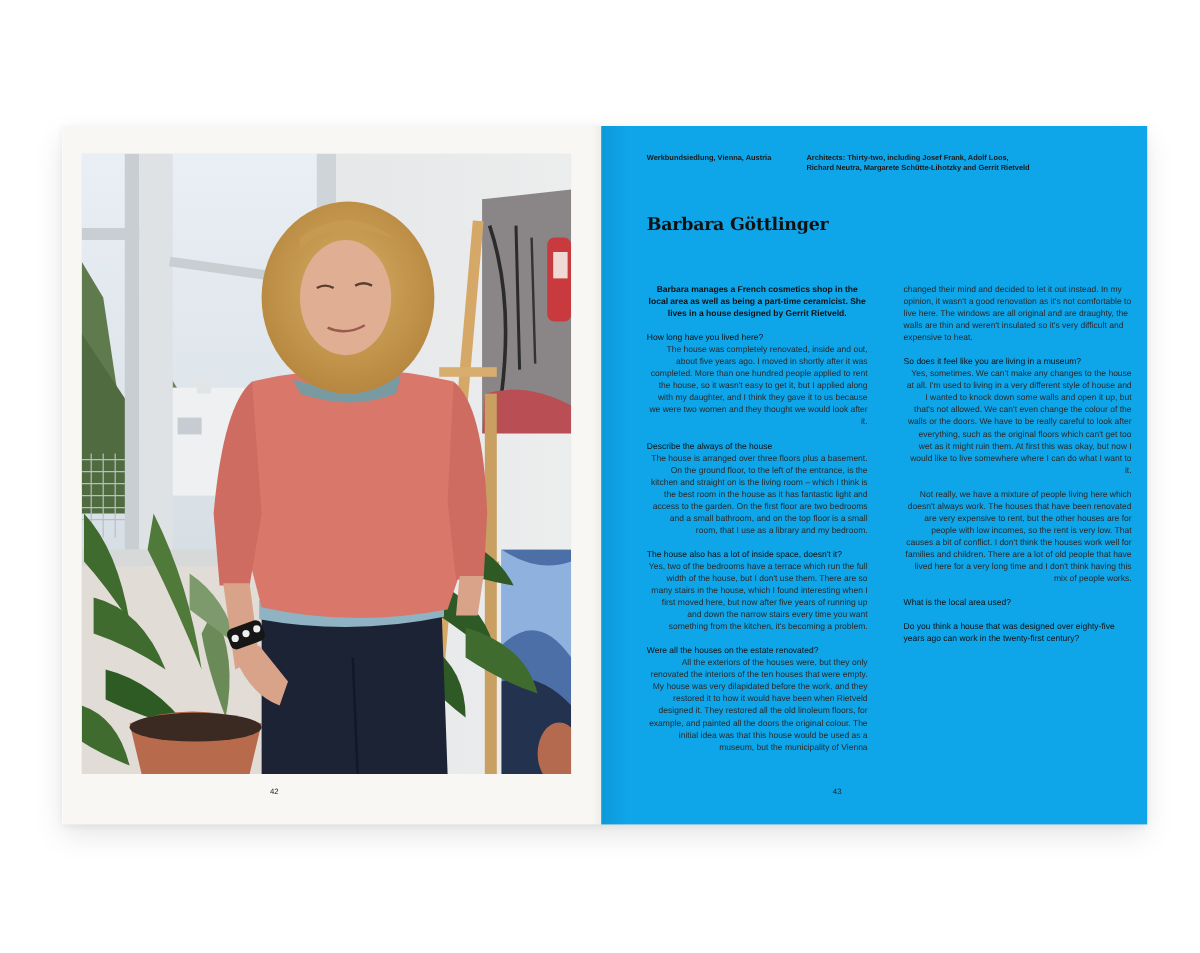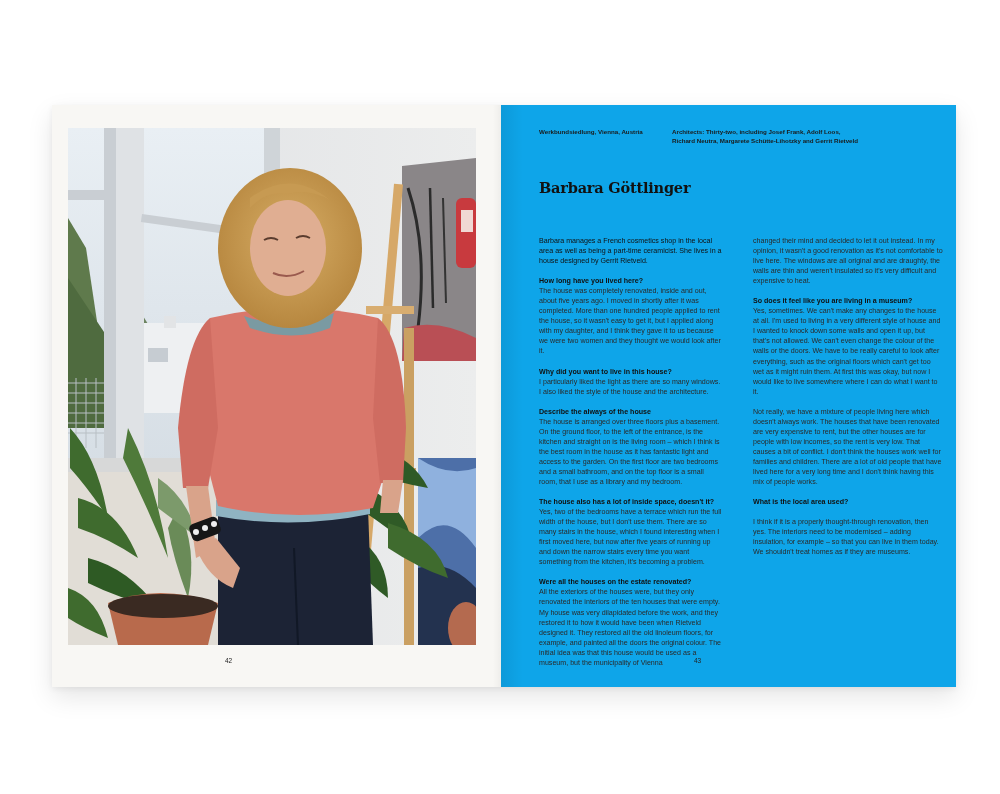--- a/index.html
+++ b/index.html
@@ -14,24 +14,24 @@
   .photo { position:absolute; left:16px; top:23px; width:408px; height:517px; overflow:hidden; background:#e9ebee; }
   .pagenum { position:absolute; font-size:6.5px; color:#222; font-family:"Liberation Sans", sans-serif; }
 
   .header-left { position:absolute; left:38px; top:23px; font-size:6.2px; font-weight:bold; color:#1a1a1a; line-height:8.5px; }
   .header-right { position:absolute; left:171px; top:23px; width:220px; font-size:6.2px; font-weight:bold; color:#1a1a1a; line-height:8.5px; }
   .title { position:absolute; left:38px; top:74px; font-family:"DejaVu Serif", serif; font-weight:bold; font-size:14.5px; color:#111; letter-spacing:-0.2px; }
 
   .col { position:absolute; top:131px; font-size:7.1px; line-height:10.05px; color:#2a2a2a; }
   .col1 { left:38px; width:184px; }
   .col2 { left:252px; width:190px; }
-  .intro { font-weight:normal; color:#111; margin:0 0 10px 0; }
+  .intro { font-weight:bold; color:#111; margin:0 0 10px 0;text-align:center; }
   .qa { margin:0 0 10px 0; }
-  .q { font-weight:bold; color:#111; display:block; }
-  .a { display:block; }
+  .q { font-weight:normal; color:#111; display:block; }
+  .a { display:block;text-align:right; }
 </style>
 </head>
 <body>
 
 <div class="spread">
 
   <div class="page left">
     <div class="photo">
       <svg width="408" height="517" viewBox="0 0 408 517" xmlns="http://www.w3.org/2000/svg">
         <defs>
@@ -165,24 +165,20 @@
 
     <div class="title">Barbara Göttlinger</div>
 
     <div class="col col1">
       <p class="intro">Barbara manages a French cosmetics shop in the local area as well as being a part-time ceramicist. She lives in a house designed by Gerrit Rietveld.</p>
       <div class="qa">
         <span class="q">How long have you lived here?</span>
         <span class="a">The house was completely renovated, inside and out, about five years ago. I moved in shortly after it was completed. More than one hundred people applied to rent the house, so it wasn't easy to get it, but I applied along with my daughter, and I think they gave it to us because we were two women and they thought we would look after it.</span>
       </div>
       <div class="qa">
-        <span class="q">Why did you want to live in this house?</span>
-        <span class="a">I particularly liked the light as there are so many windows. I also liked the style of the house and the architecture.</span>
-      </div>
-      <div class="qa">
         <span class="q">Describe the always of the house</span>
         <span class="a">The house is arranged over three floors plus a basement. On the ground floor, to the left of the entrance, is the kitchen and straight on is the living room – which I think is the best room in the house as it has fantastic light and access to the garden. On the first floor are two bedrooms and a small bathroom, and on the top floor is a small room, that I use as a library and my bedroom.</span>
       </div>
       <div class="qa">
         <span class="q">The house also has a lot of inside space, doesn't it?</span>
         <span class="a">Yes, two of the bedrooms have a terrace which run the full width of the house, but I don't use them. There are so many stairs in the house, which I found interesting when I first moved here, but now after five years of running up and down the narrow stairs every time you want something from the kitchen, it's becoming a problem.</span>
       </div>
       <div class="qa">
         <span class="q">Were all the houses on the estate renovated?</span>
         <span class="a">All the exteriors of the houses were, but they only renovated the interiors of the ten houses that were empty. My house was very dilapidated before the work, and they restored it to how it would have been when Rietveld designed it. They restored all the old linoleum floors, for example, and painted all the doors the original colour. The initial idea was that this house would be used as a museum, but the municipality of Vienna</span>
@@ -195,19 +191,19 @@
         <span class="q">So does it feel like you are living in a museum?</span>
         <span class="a">Yes, sometimes. We can't make any changes to the house at all. I'm used to living in a very different style of house and I wanted to knock down some walls and open it up, but that's not allowed. We can't even change the colour of the walls or the doors. We have to be really careful to look after everything, such as the original floors which can't get too wet as it might ruin them. At first this was okay, but now I would like to live somewhere where I can do what I want to it.</span>
       </div>
       <div class="qa">
         <span class="a">Not really, we have a mixture of people living here which doesn't always work. The houses that have been renovated are very expensive to rent, but the other houses are for people with low incomes, so the rent is very low. That causes a bit of conflict. I don't think the houses work well for families and children. There are a lot of old people that have lived here for a very long time and I don't think having this mix of people works.</span>
       </div>
       <div class="qa">
         <span class="q">What is the local area used?</span>
       </div>
       <div class="qa">
-        <span class="a">I think if it is a properly thought-through renovation, then yes. The interiors need to be modernised – adding insulation, for example – so that you can live in them today. We shouldn't treat homes as if they are museums.</span>
+        <span class="q">Do you think a house that was designed over eighty-five years ago can work in the twenty-first century?</span>
       </div>
     </div>
 
     <div class="pagenum" style="left:193px; top:552px;">43</div>
   </div>
 </div>
 
 </body></html>

